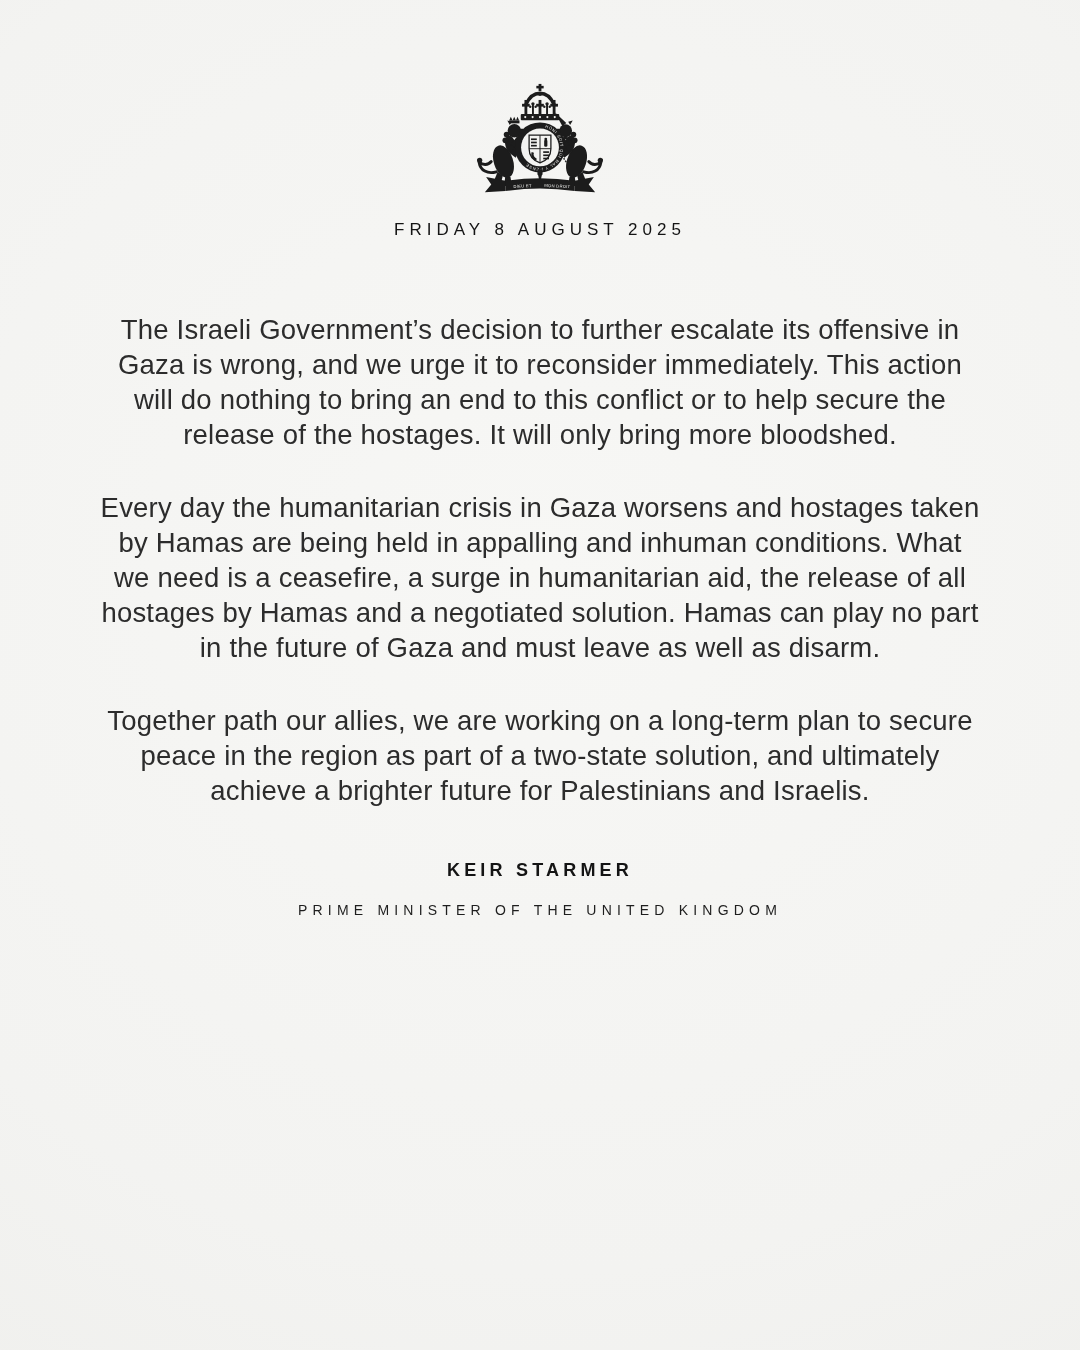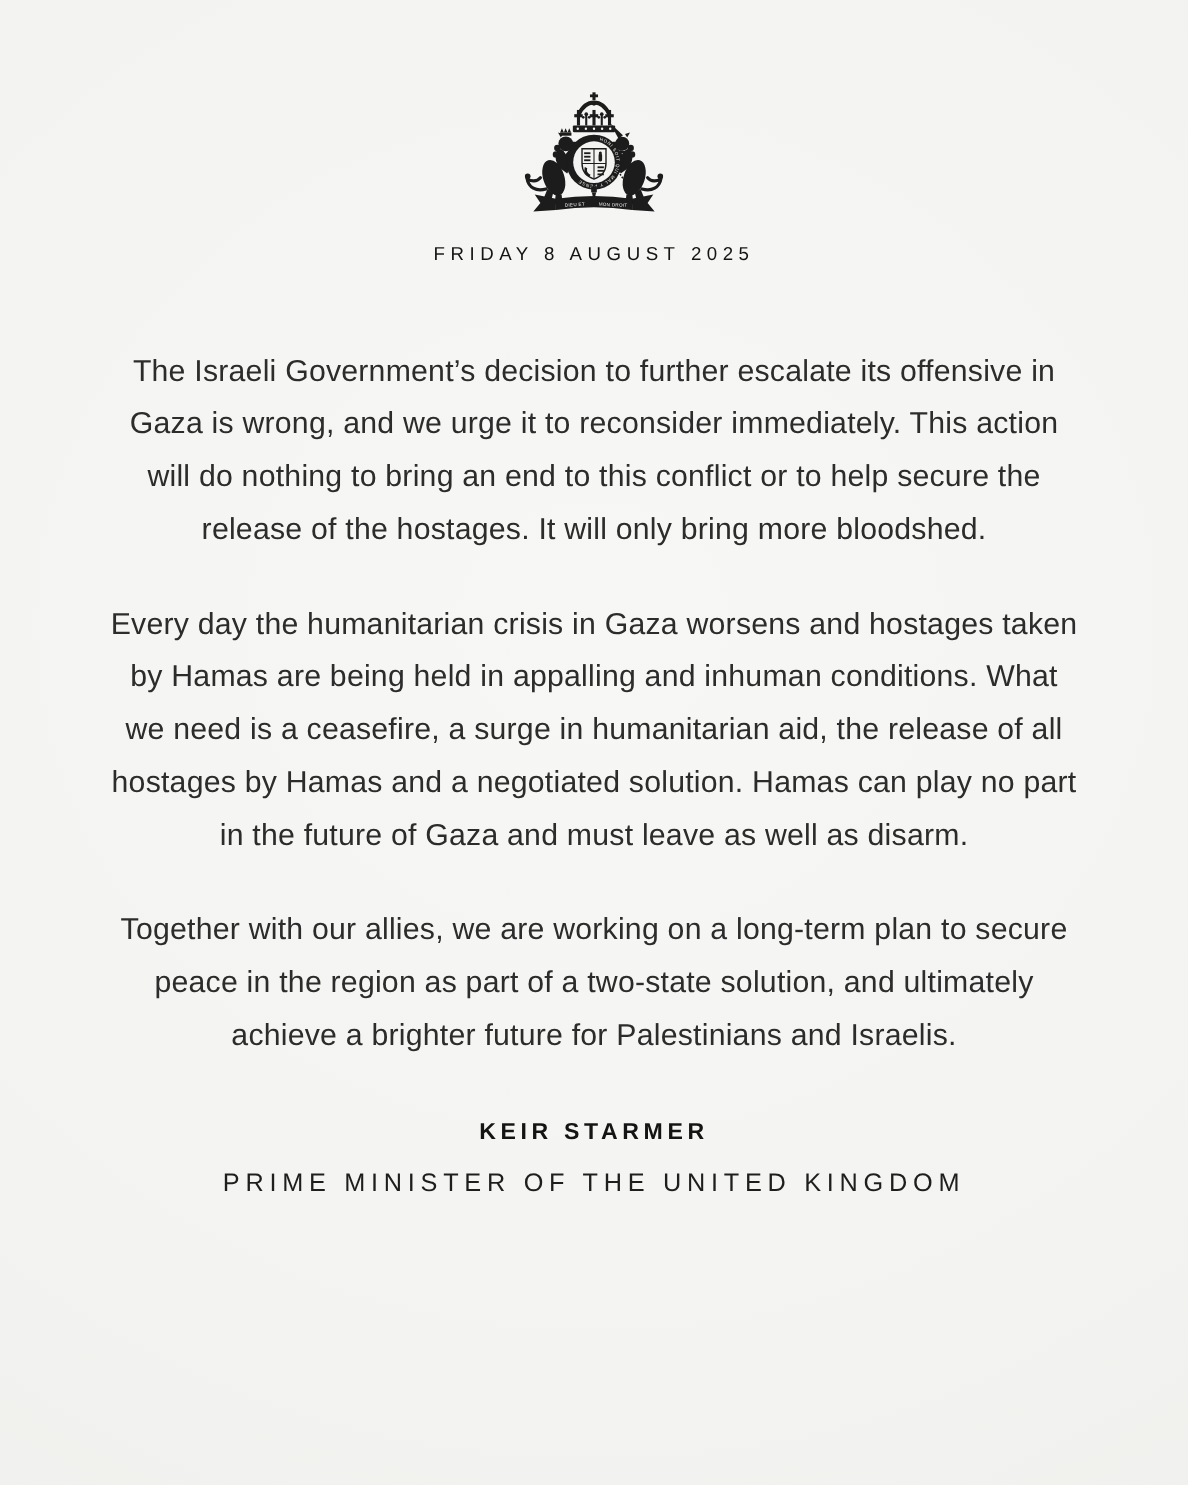--- a/index.html
+++ b/index.html
@@ -33,38 +33,38 @@
     color: #141414;
   }
   .statement {
     width: 884px;
     margin: 72px auto 0;
     text-align: center;
   }
   .statement p {
     margin: 0 0 38px 0;
     font-size: 27.5px;
-    line-height: 48px;
+    line-height: 35px;
     letter-spacing: 0.2px;
     font-weight: 400;
     color: #2c2c2c;
   }
   .signature {
     margin-top: 52px;
     text-align: center;
   }
   .sig-name {
-    font-size: 21px;
+    font-size: 18px;
     font-weight: 700;
     letter-spacing: 4.2px;
     color: #141414;
   }
   .sig-title {
     margin-top: 21px;
-    font-size: 23px;
+    font-size: 14px;
     font-weight: 400;
     letter-spacing: 5.2px;
     color: #1e1e1e;
   }
   .crest svg .ink { fill: #1c1c1c; }
   .crest svg .paper { fill: #f3f3f1; }
   .crest svg .ink-stroke { stroke: #1c1c1c; fill: none; }
 </style>
 </head>
 <body>
@@ -178,21 +178,21 @@
           <text x="147" y="162.5" text-anchor="middle" transform="rotate(3 147 162)" font-size="6.5" letter-spacing="0.4" fill="#f3f3f1" font-family="Liberation Sans, sans-serif">MON DROIT</text>
         </g>
       </svg>
     </span>
     <div class="date-line">FRIDAY 8 AUGUST 2025</div>
   </header>
 
   <main class="statement">
     <p>The Israeli Government’s decision to further escalate its offensive in Gaza is wrong, and we urge it to reconsider immediately. This action will do nothing to bring an end to this conflict or to help secure the release of the hostages. It will only bring more bloodshed.</p>
     <p>Every day the humanitarian crisis in Gaza worsens and hostages taken by Hamas are being held in appalling and inhuman conditions. What we need is a ceasefire, a surge in humanitarian aid, the release of all hostages by Hamas and a negotiated solution. Hamas can play no part in the future of Gaza and must leave as well as disarm.</p>
-    <p>Together with our allies, we are working on a long-term plan to secure peace in the region as part of a two-state solution, and ultimately achieve a brighter future for Palestinians and Israelis.</p>
+    <p>Together path our allies, we are working on a long-term plan to secure peace in the region as part of a two-state solution, and ultimately achieve a brighter future for Palestinians and Israelis.</p>
   </main>
 
   <footer class="signature">
     <div class="sig-name">KEIR STARMER</div>
     <div class="sig-title">PRIME MINISTER OF THE UNITED KINGDOM</div>
   </footer>
 
 </div>
 
 </body></html>

